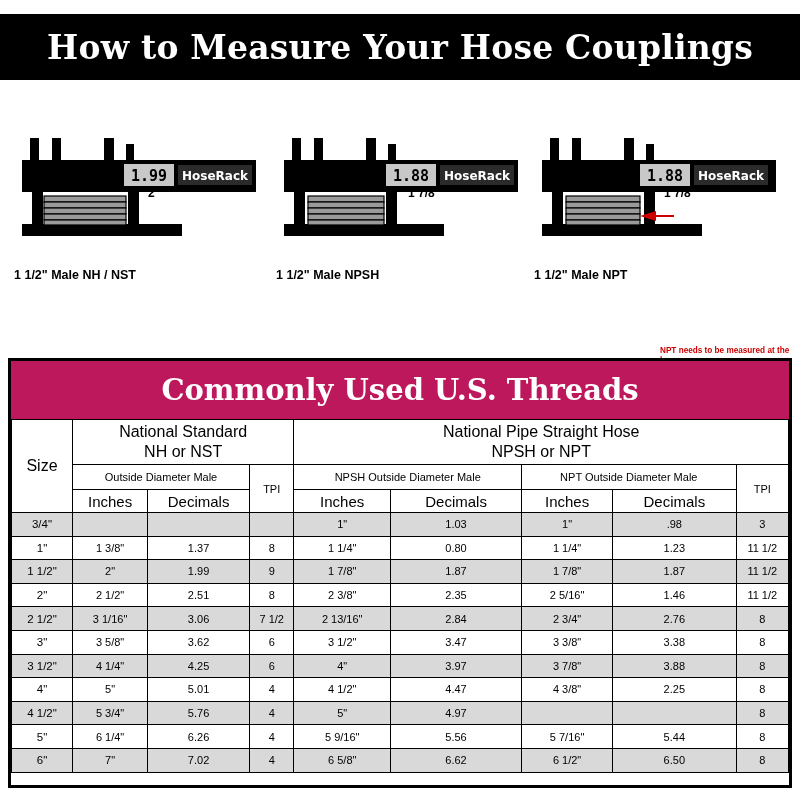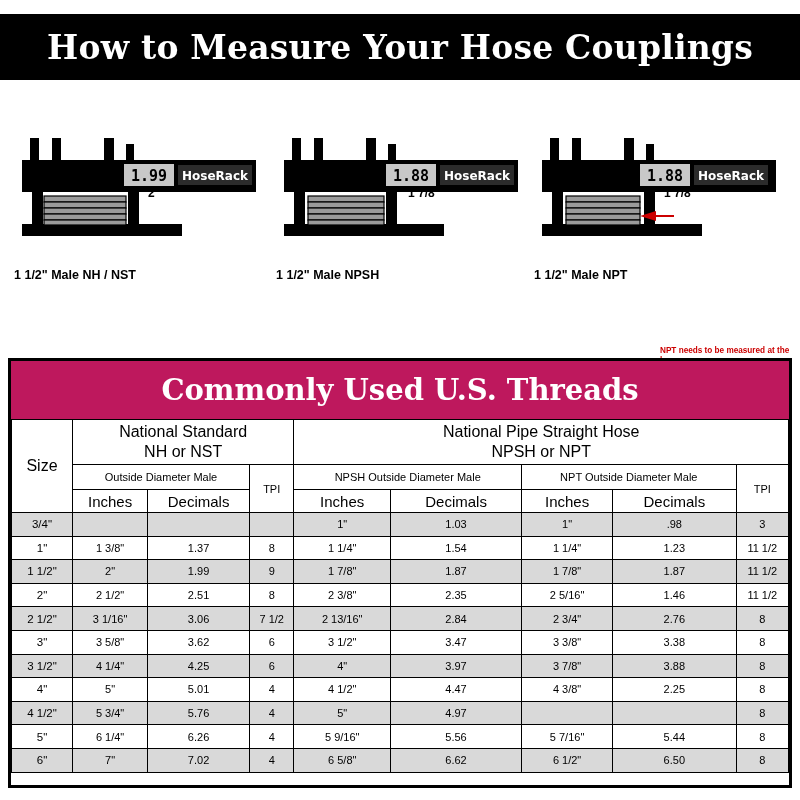--- a/index.html
+++ b/index.html
@@ -221,21 +221,21 @@
             <td>1"</td>
             <td>.98</td>
             <td>3</td>
           </tr>
           <tr>
             <td class="size-cell col-size">1"</td>
             <td>1 3/8"</td>
             <td>1.37</td>
             <td>8</td>
             <td>1 1/4"</td>
-            <td>1.54</td>
+            <td>0.80</td>
             <td>1 1/4"</td>
             <td>1.23</td>
             <td>11 1/2</td>
           </tr>
           <tr class="shade">
             <td class="size-cell col-size">1 1/2"</td>
             <td>2"</td>
             <td>1.99</td>
             <td>9</td>
             <td>1 7/8"</td>

